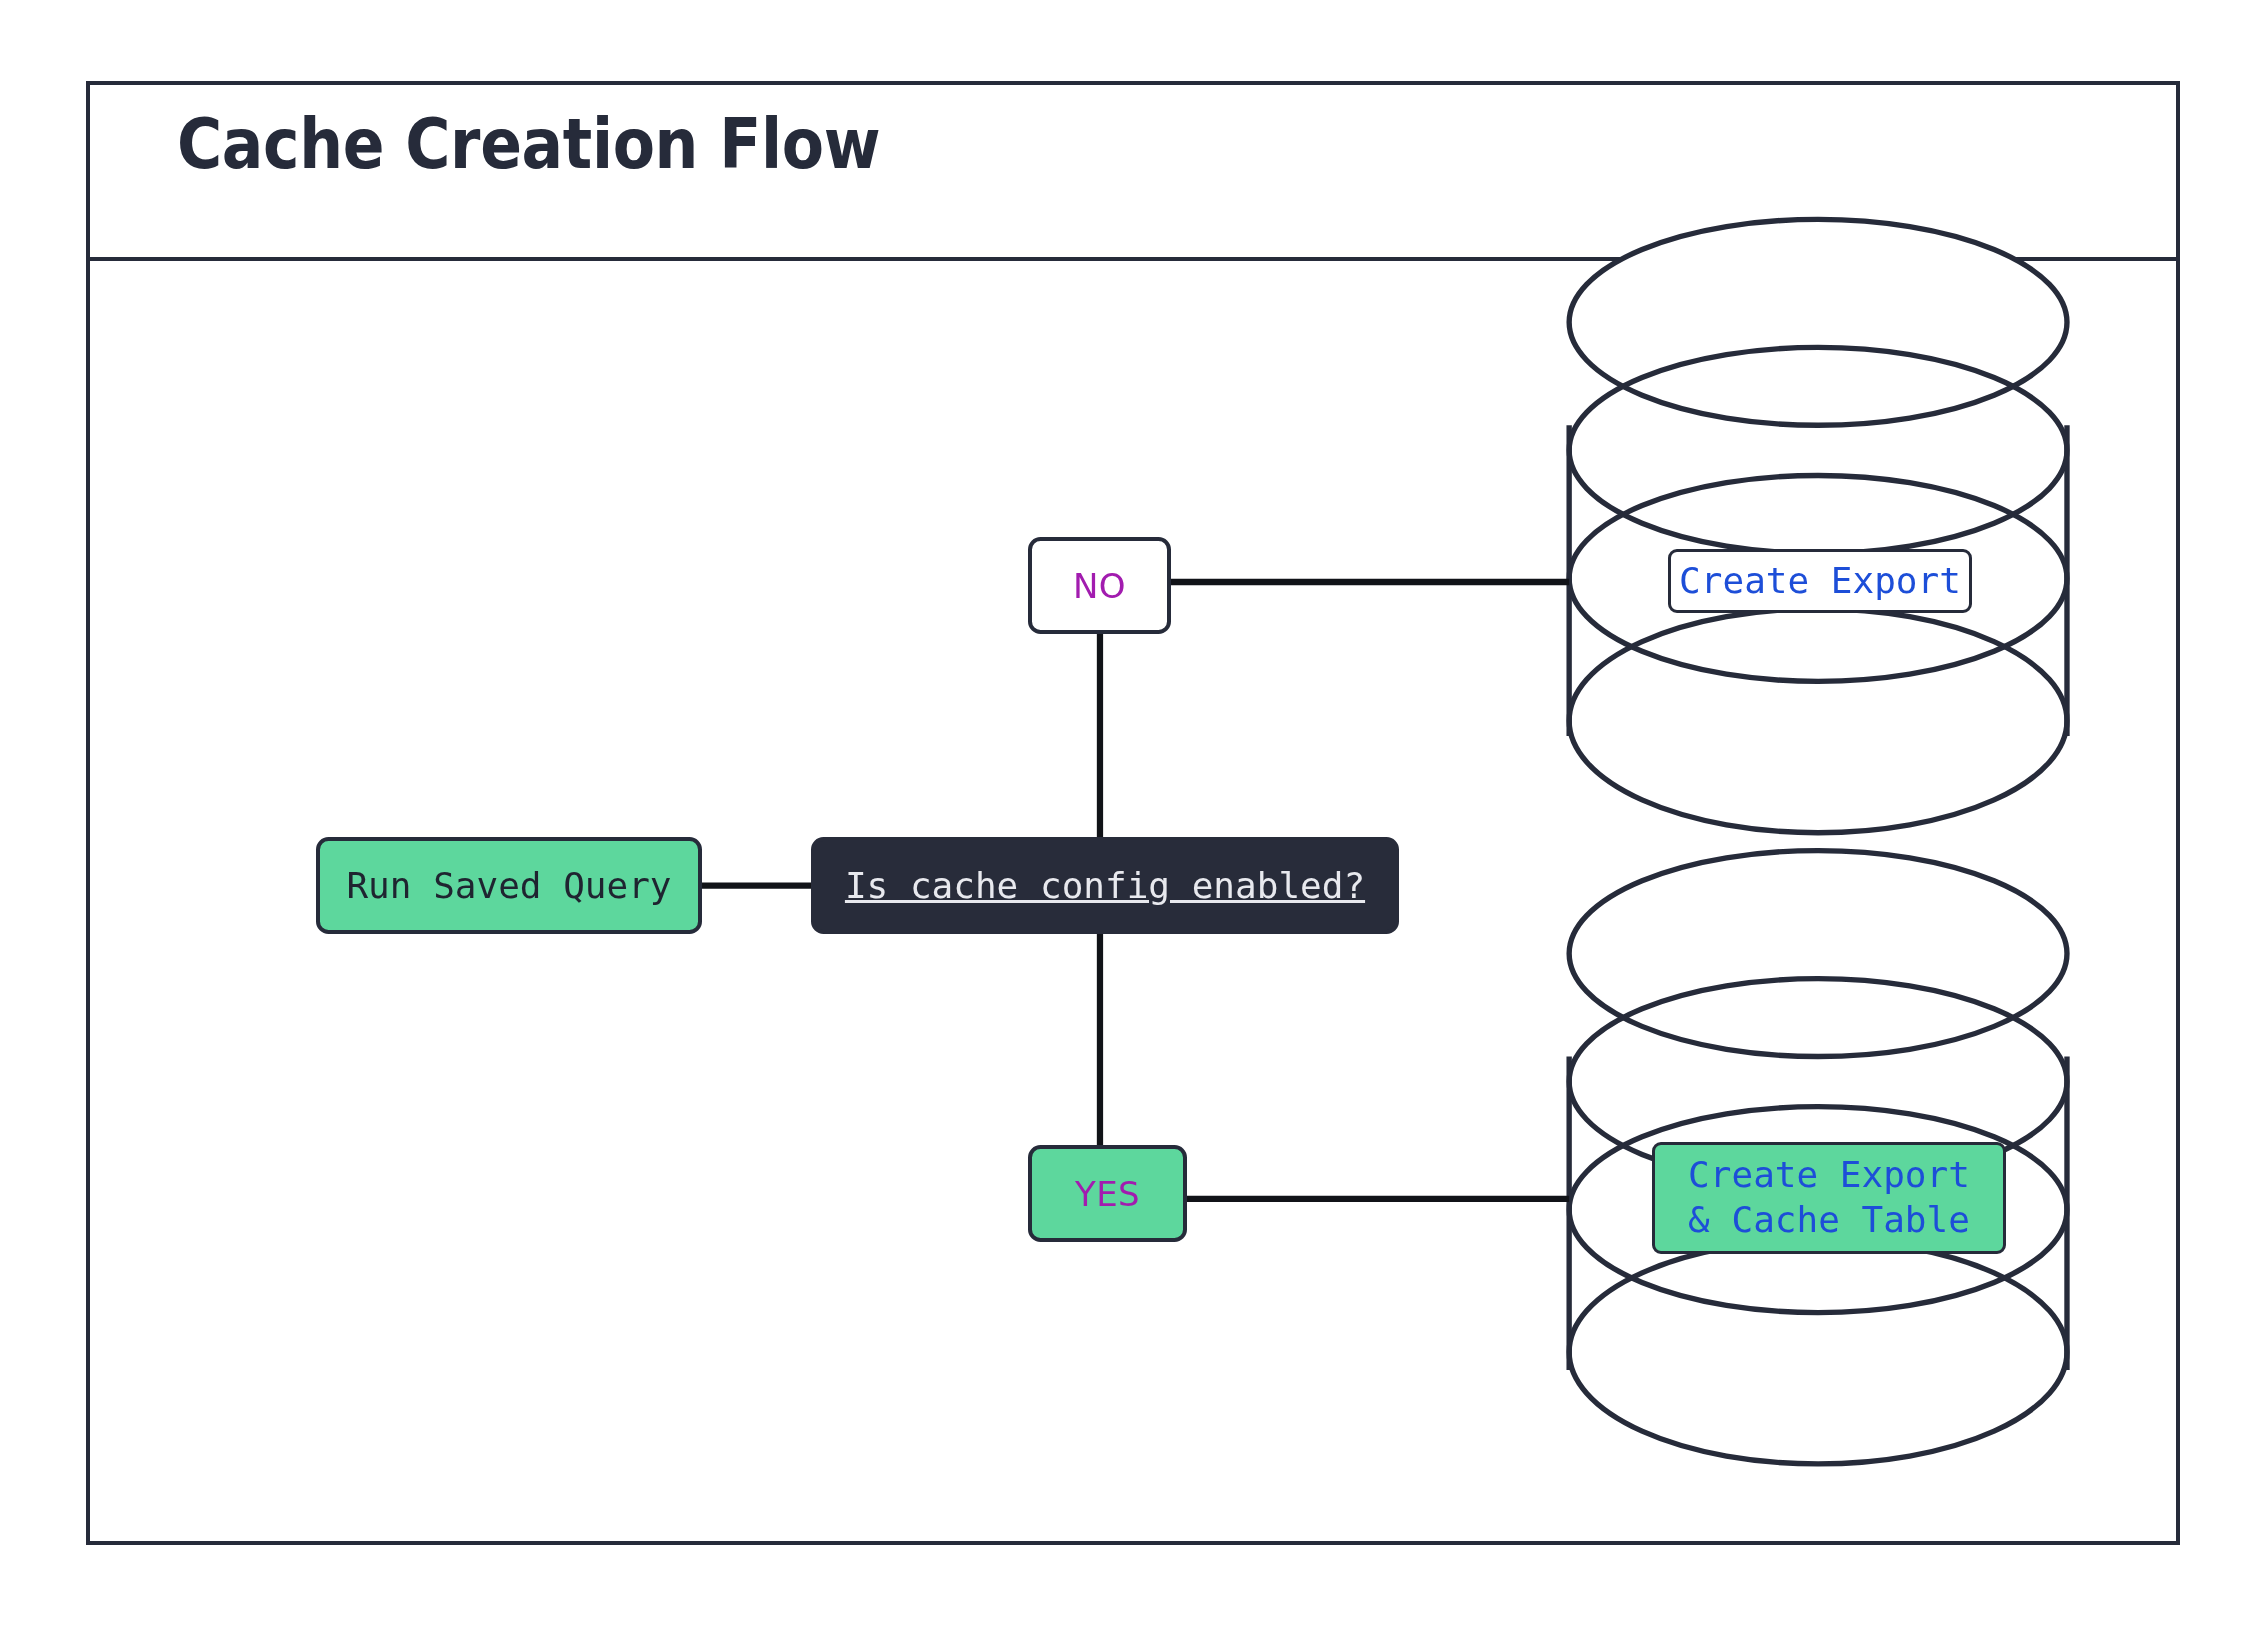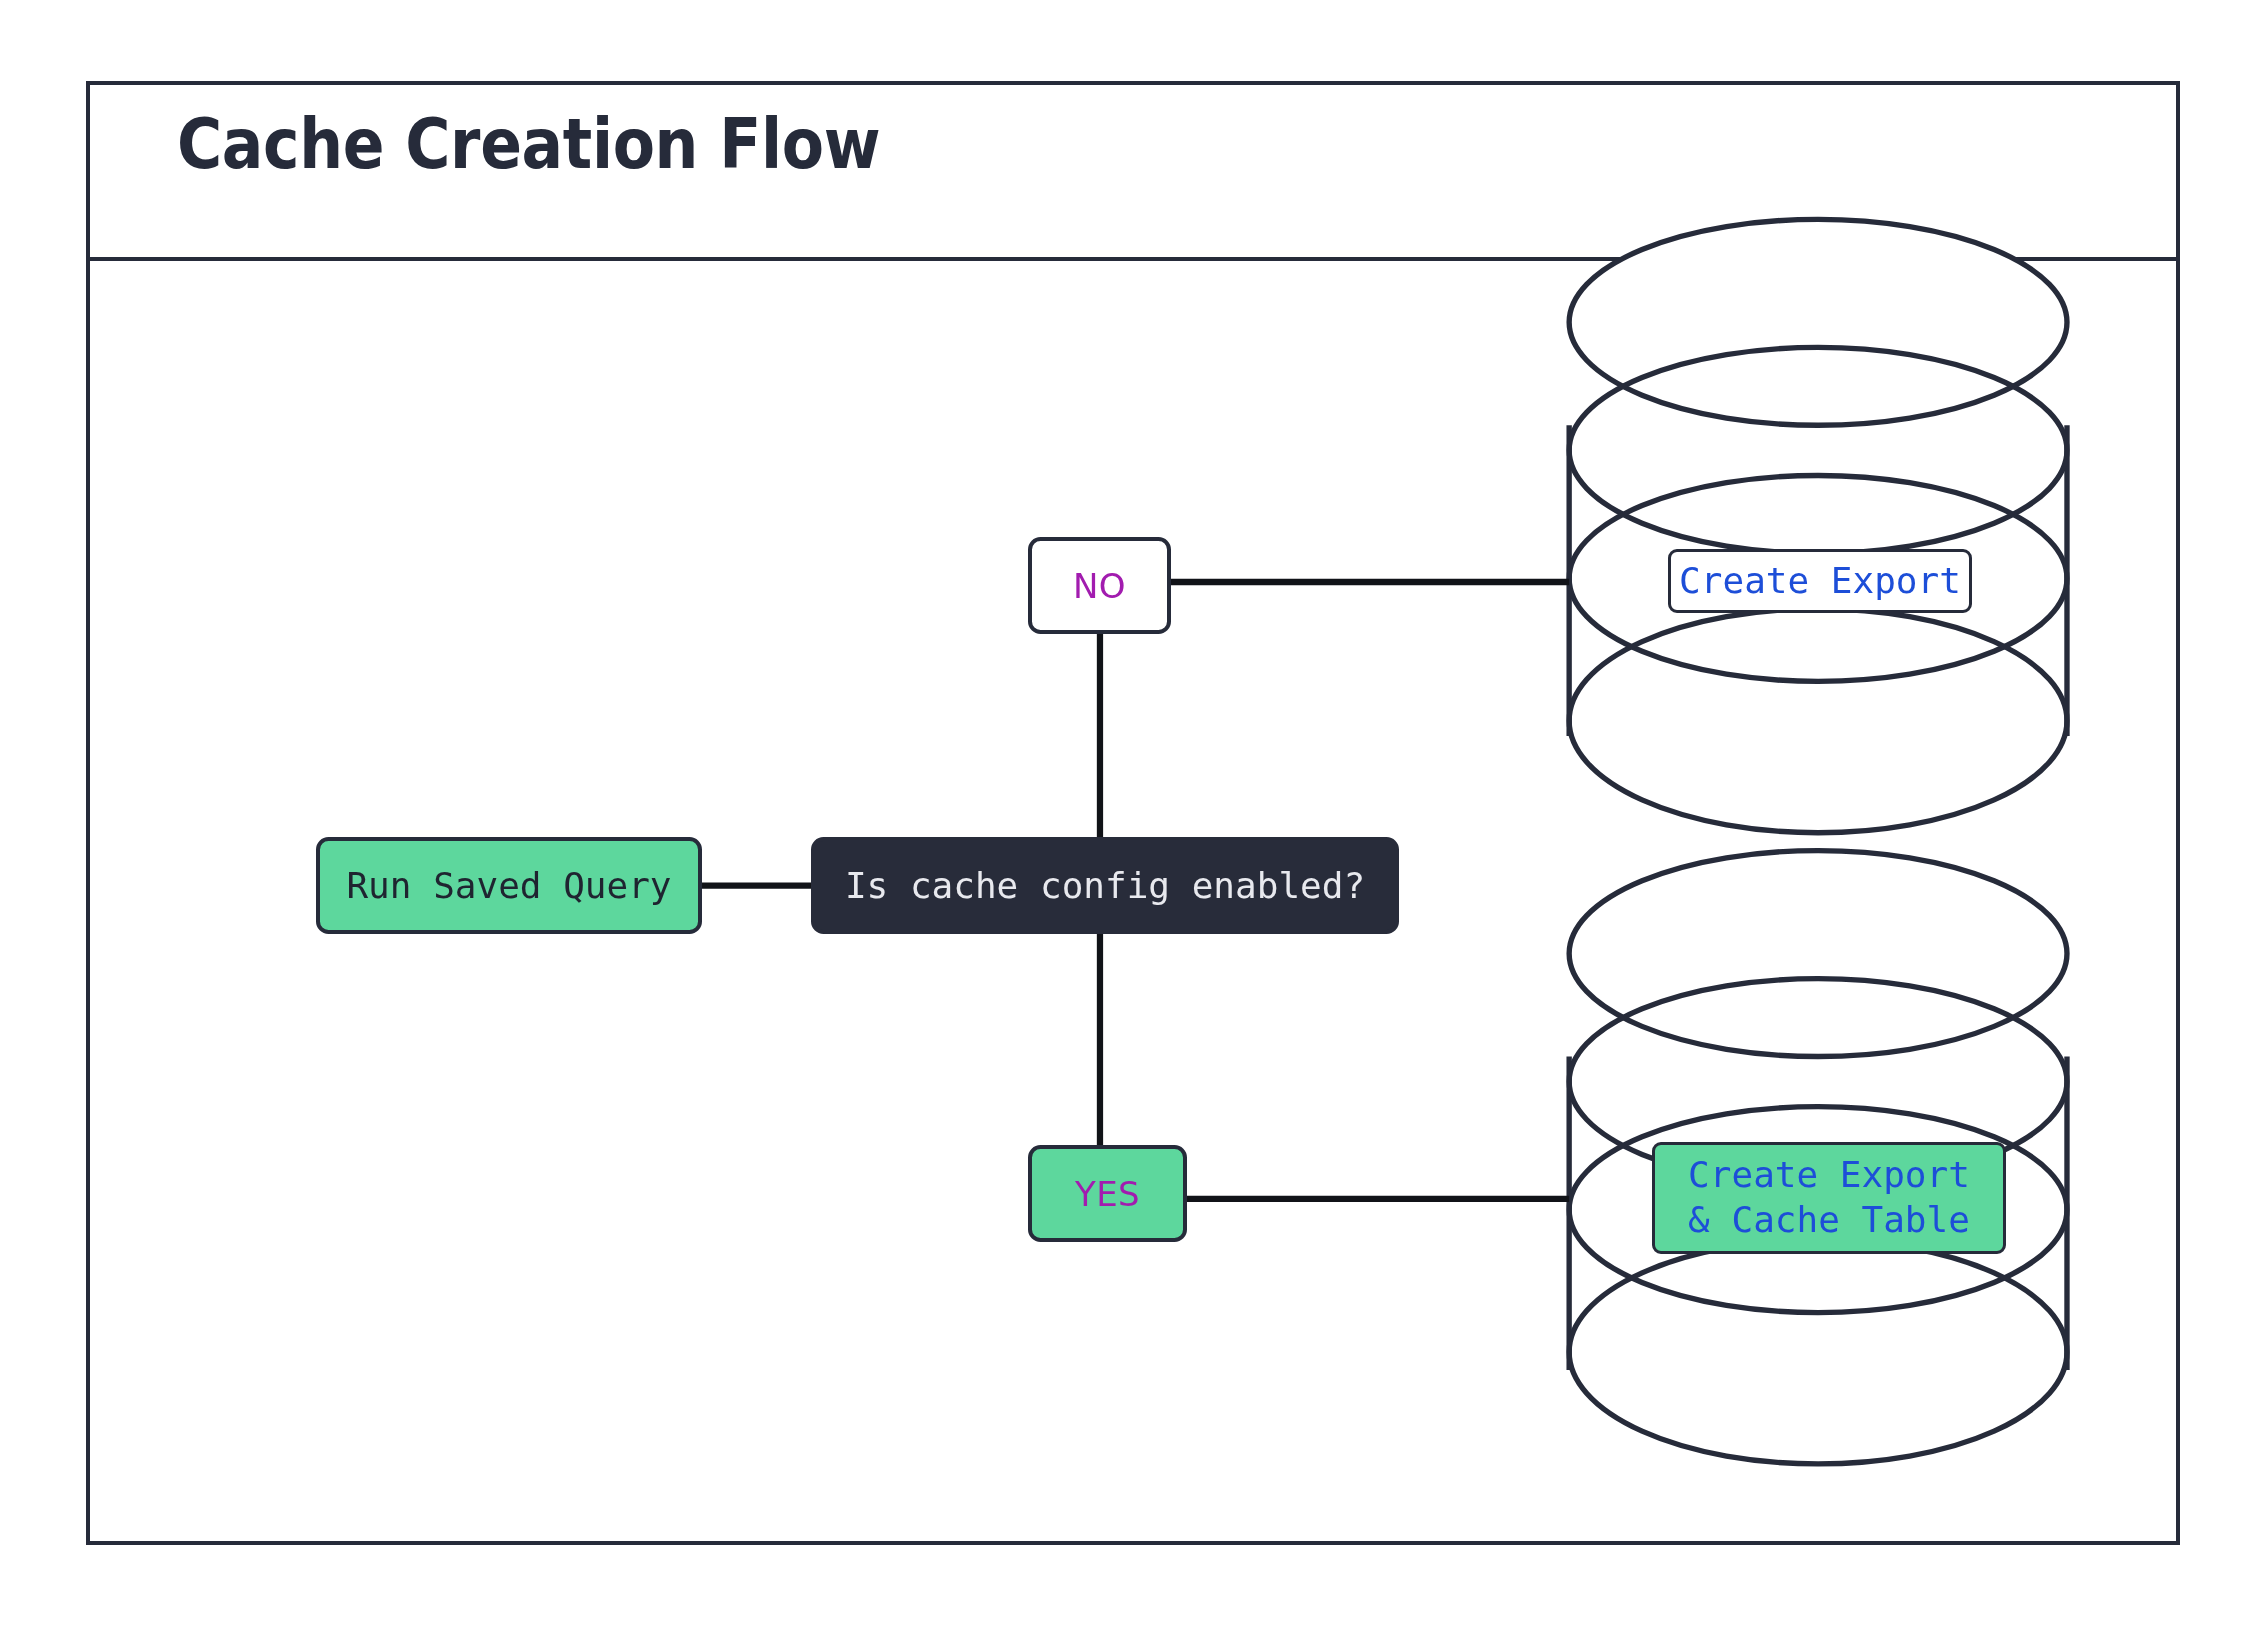--- a/index.html
+++ b/index.html
@@ -75,20 +75,21 @@
     white-space: pre-line;
   }
   .node-green {
     background: #5dd79d;
     color: #1f2430;
   }
   .node-dark {
     background: #282c3a;
     color: #e8e9ee;
     border-color: #282c3a;
+    text-decoration: underline;
   }
   .edge-label {
     position: absolute;
     box-sizing: border-box;
     display: flex;
     align-items: center;
     justify-content: center;
     border: 4.5px solid #262b3a;
     border-radius: 12.5px;
     font-family: "DejaVu Sans", sans-serif;

